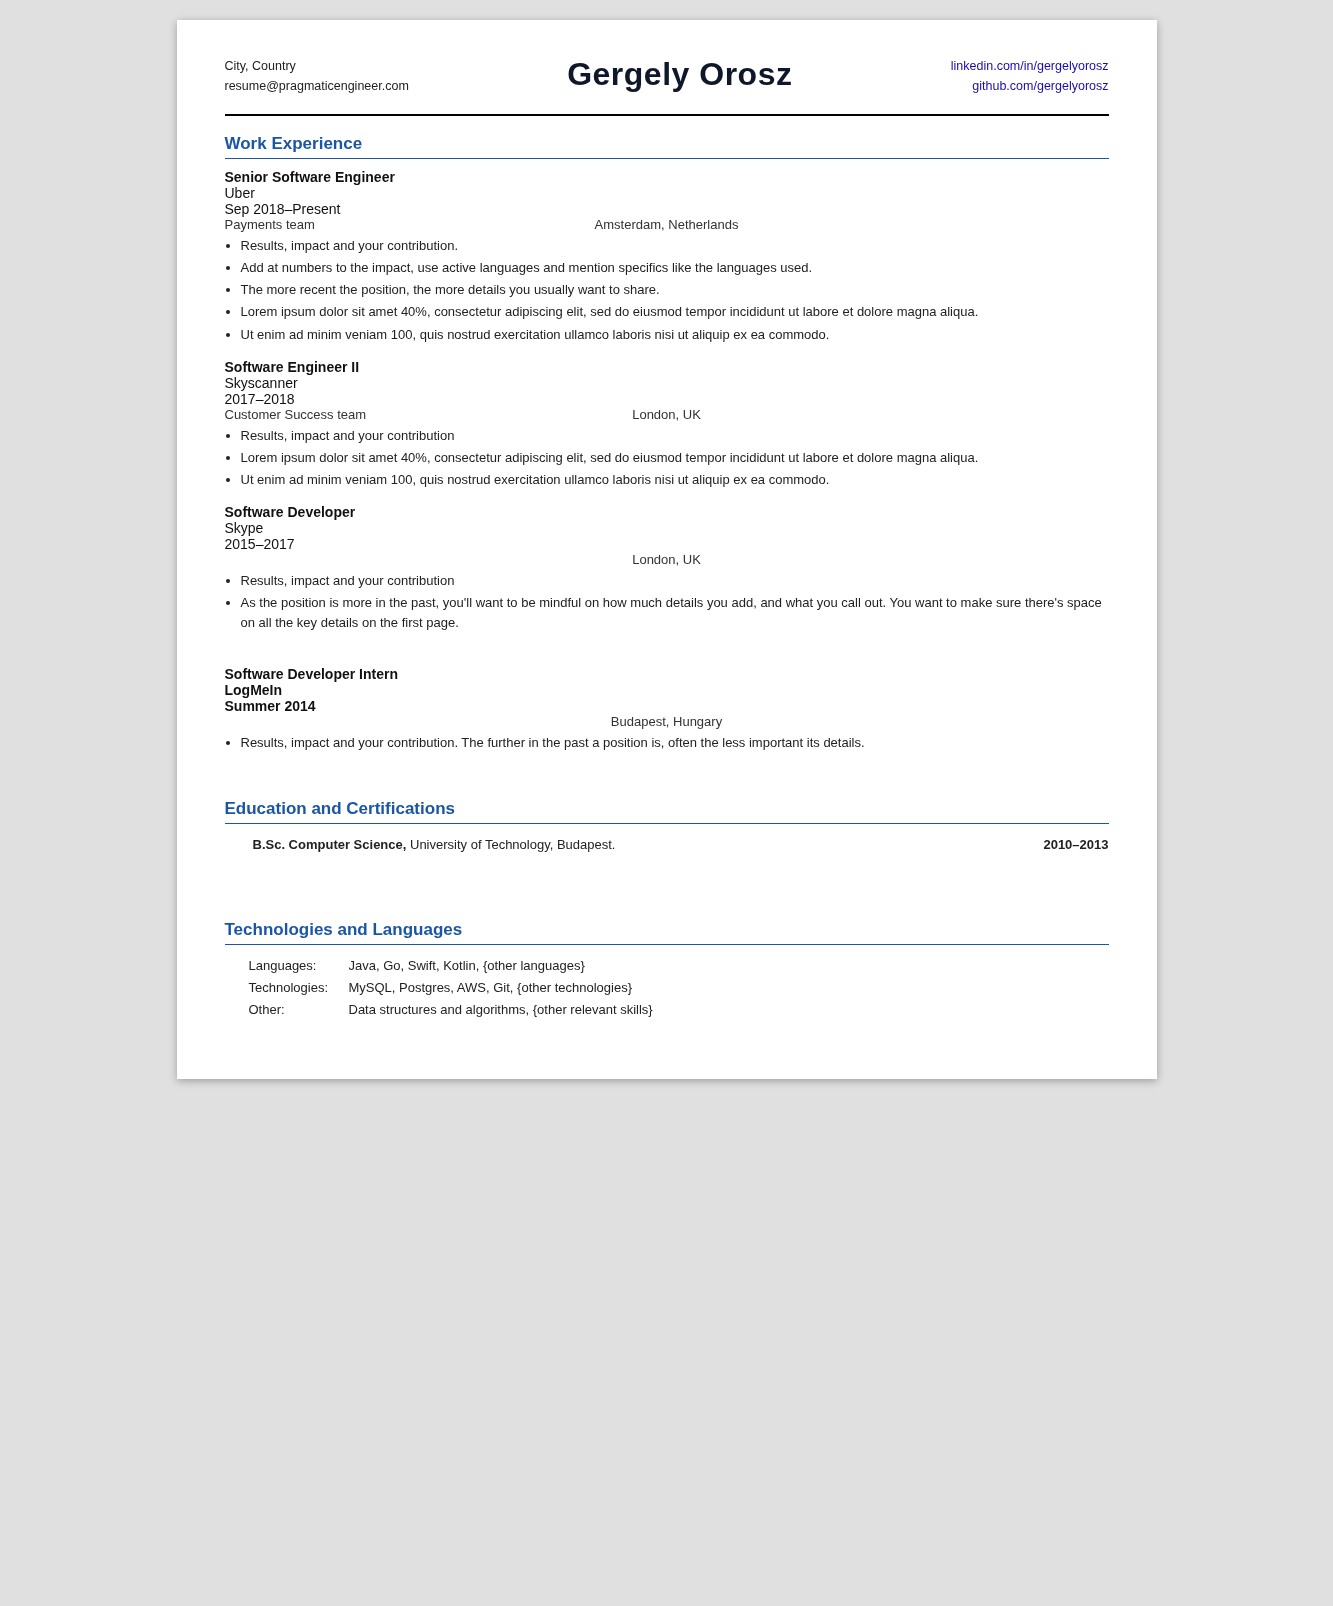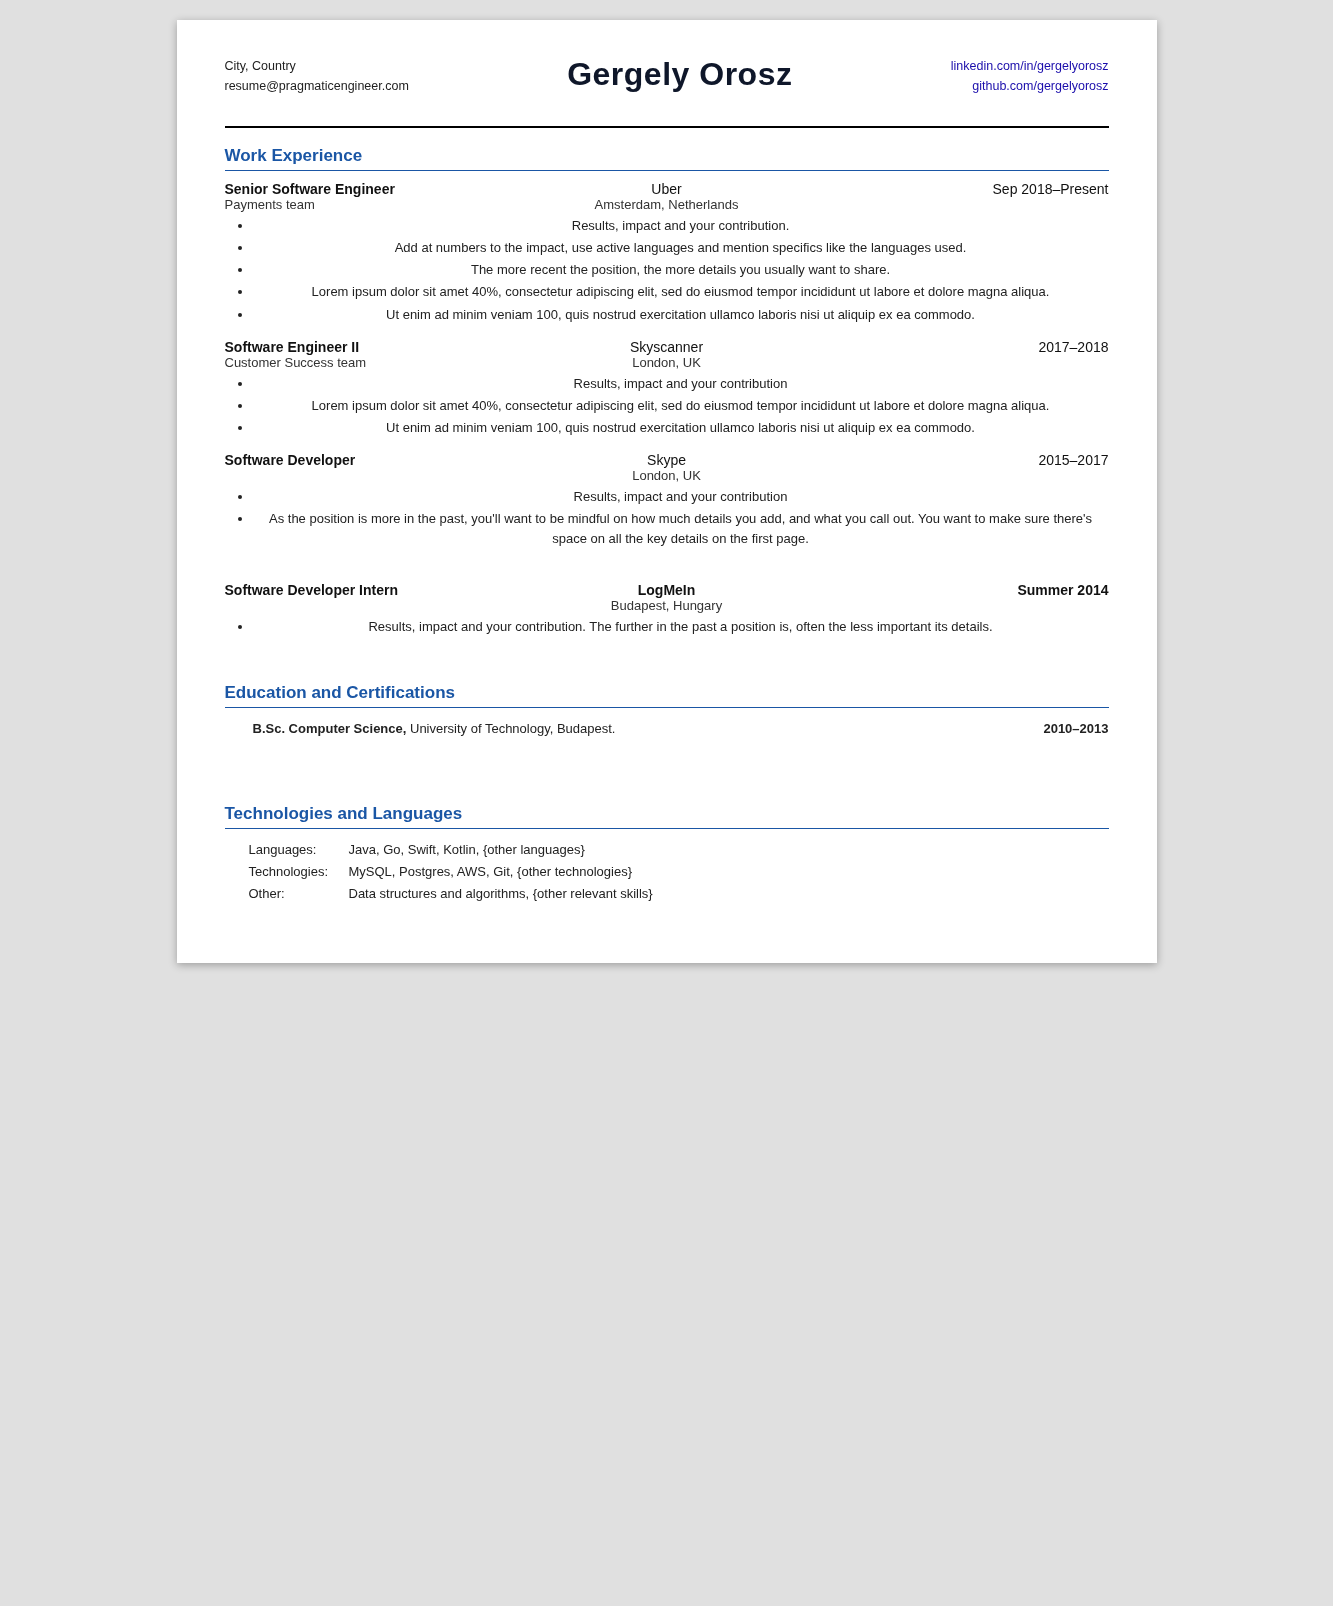--- a/index.html
+++ b/index.html
@@ -21,21 +21,21 @@
       width: 980px;
       padding: 36px 48px 48px 48px;
       box-shadow: 0 2px 8px rgba(0,0,0,0.3);
     }
 
     
     .header {
       display: flex;
       justify-content: space-between;
       align-items: flex-start;
-      padding-bottom: 30px;
+      padding-bottom: 18px;
       border-bottom: 2px solid #000;
       margin-bottom: 18px;
     }
 
     .header-left {
       font-size: 12.5px;
       color: #222;
       line-height: 1.6;
     }
 
@@ -78,20 +78,21 @@
 
     
     .job-entry {
       margin-bottom: 14px;
     }
 
     .job-header-row {
       display: flex;
       justify-content: space-between;
       align-items: baseline;
+      flex-direction: column;
     }
 
     .job-title {
       font-size: 14px;
       font-weight: bold;
       color: #111;
       flex: 1;
     }
 
     .job-company {
@@ -122,25 +123,24 @@
       flex: 1;
     }
 
     .job-location {
       flex: 1;
       text-align: center;
     }
 
     .job-bullets {
       list-style: disc;
-      margin-left: 28px;
+      margin-left: 16px;
       font-size: 13px;
       color: #222;
       line-height: 1.55;
-      text-align: center;
     }
 
     .job-bullets li {
       margin-bottom: 2px;
     }
 
     
     .edu-list {
       list-style: disc;
       margin-left: 28px;

